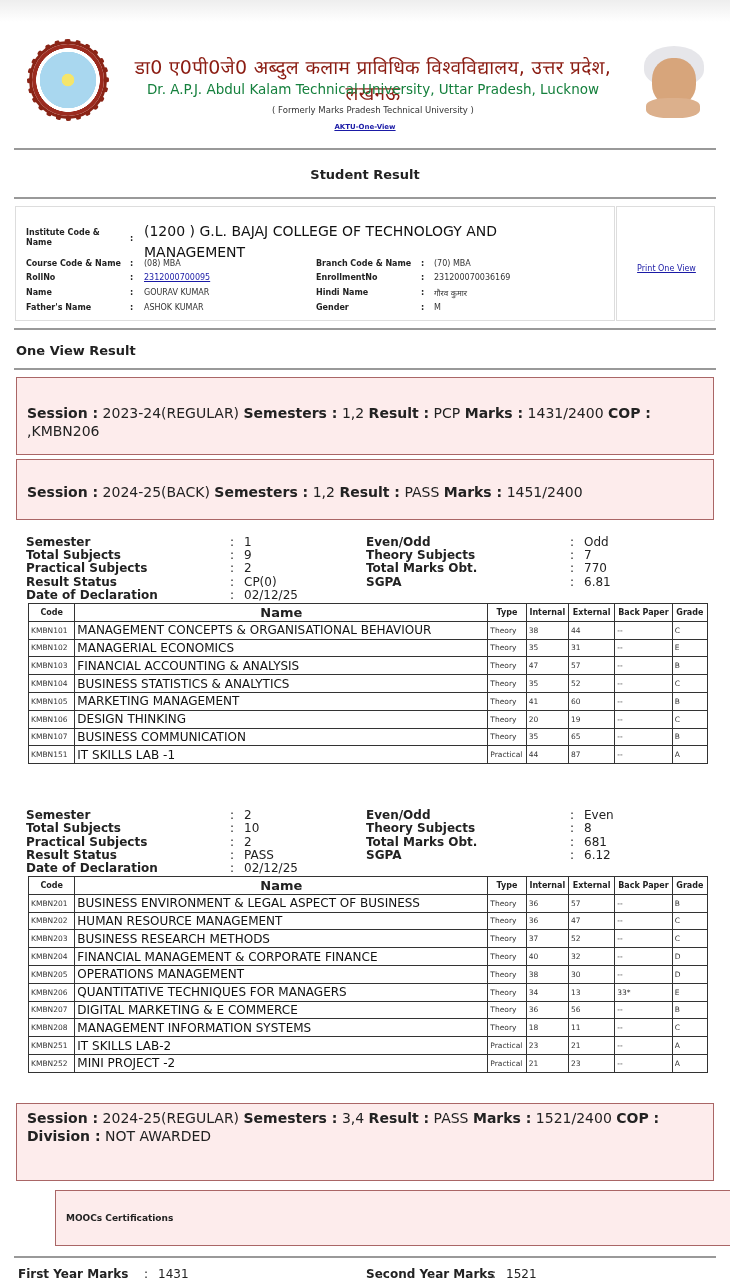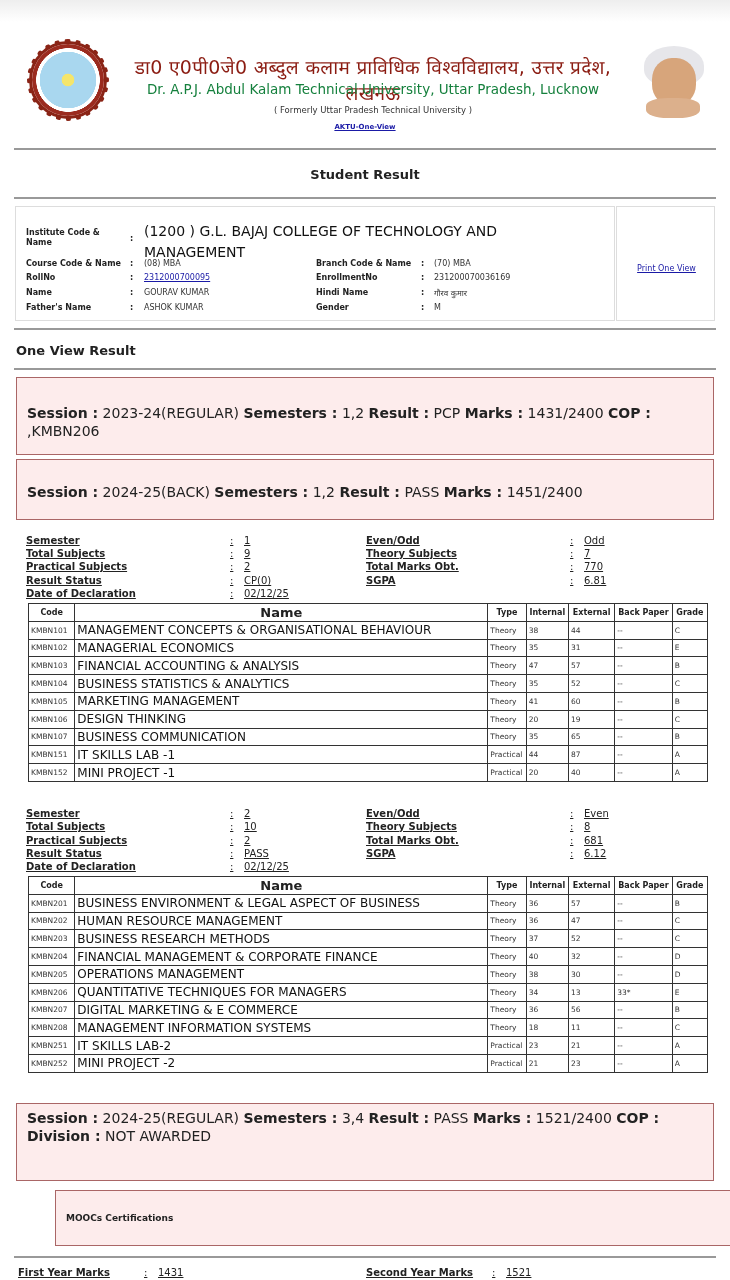--- a/index.html
+++ b/index.html
@@ -33,42 +33,42 @@
   .print-link { position:absolute; left:0; top:57px; width:99px; text-align:center; font-size:8px; color:#1a1aa6; text-decoration:underline; }
   .lbl { position:absolute; font-size:8px; font-weight:bold; color:#222; }
   .colon { position:absolute; font-size:8px; font-weight:bold; color:#222; }
   .val { position:absolute; font-size:8px; color:#333; }
   .inst-val { position:absolute; left:128px; top:14px; width:380px; font-size:14px; line-height:21px; color:#111; }
   .roll-link { color:#1a1aa6; text-decoration:underline; }
   .section-title { position:absolute; left:16px; top:343px; font-size:13px; font-weight:bold; color:#222; }
   .session-box { position:absolute; left:16px; width:698px; border:1px solid #a66; background:#fdecec; padding:0 10px; }
   .session-line { font-size:14px; line-height:18px; color:#222; }
   .session-line b { font-weight:bold; }
-  .kv { position:absolute; font-size:10px;text-decoration:underline; }
+  .kv { position:absolute; font-size:12px; }
   table.res { position:absolute; left:28px; width:680px; border-collapse:collapse; }
   table.res th, table.res td { border:1px solid #333; padding:0 2px; height:17.8px; }
   table.res th { font-size:8px; font-weight:bold; text-align:center; }
   table.res th.name-h { font-size:13px; }
   table.res td { font-size:7.5px; color:#333; vertical-align:middle; }
   table.res td.nm { font-size:12px; color:#111; }
   .moocs-box { position:absolute; left:16px; top:1190px; width:698px; height:56px; border:1px solid #a66; background:#fdecec;margin-left:39px; }
   .moocs-label { position:absolute; left:10px; top:22px; font-size:9px; font-weight:bold; }
 </style>
 </head>
 <body>
 
 <div class="topfade"></div>
 
 <div class="header">
   <div class="logo-left">
       <div class="gear"></div>
     </div>
   <div class="hi-title">डा0 ए0पी0जे0 अब्दुल कलाम प्राविधिक विश्वविद्यालय, उत्तर प्रदेश, लखनऊ</div>
   <div class="en-title">Dr. A.P.J. Abdul Kalam Technical University, Uttar Pradesh, Lucknow</div>
-  <div class="former">( Formerly Uttar Pradesh Technical University )</div>
+  <div class="former">( Formerly Marks Pradesh Technical University )</div>
   <div class="logo-right">
     <div class="hair"></div>
       <div class="face"></div>
       <div class="hand"></div>
   </div>
 </div>
 
 <a class="oneview-link">AKTU-One-View</a>
 
 <div class="hr" style="top:148px"></div>
@@ -256,29 +256,20 @@
       </tr>
       <tr>
         <td>KMBN151</td>
         <td class="nm">IT SKILLS LAB -1</td>
         <td>Practical</td>
         <td>44</td>
         <td>87</td>
         <td>--</td>
         <td>A</td>
       </tr>
-      <tr>
-        <td>KMBN152</td>
-        <td class="nm">MINI PROJECT -1</td>
-        <td>Practical</td>
-        <td>20</td>
-        <td>40</td>
-        <td>--</td>
-        <td>A</td>
-      </tr>
     </tbody>
 </table>
 
 <div>
   <div class="kv" style="left:26px;top:808px;font-weight:bold">Semester</div>
   <div class="kv" style="left:230px;top:808px">:</div>
   <div class="kv" style="left:244px;top:808px">2</div>
   <div class="kv" style="left:366px;top:808px;font-weight:bold">Even/Odd</div>
   <div class="kv" style="left:570px;top:808px">:</div>
   <div class="kv" style="left:584px;top:808px">Even</div>

